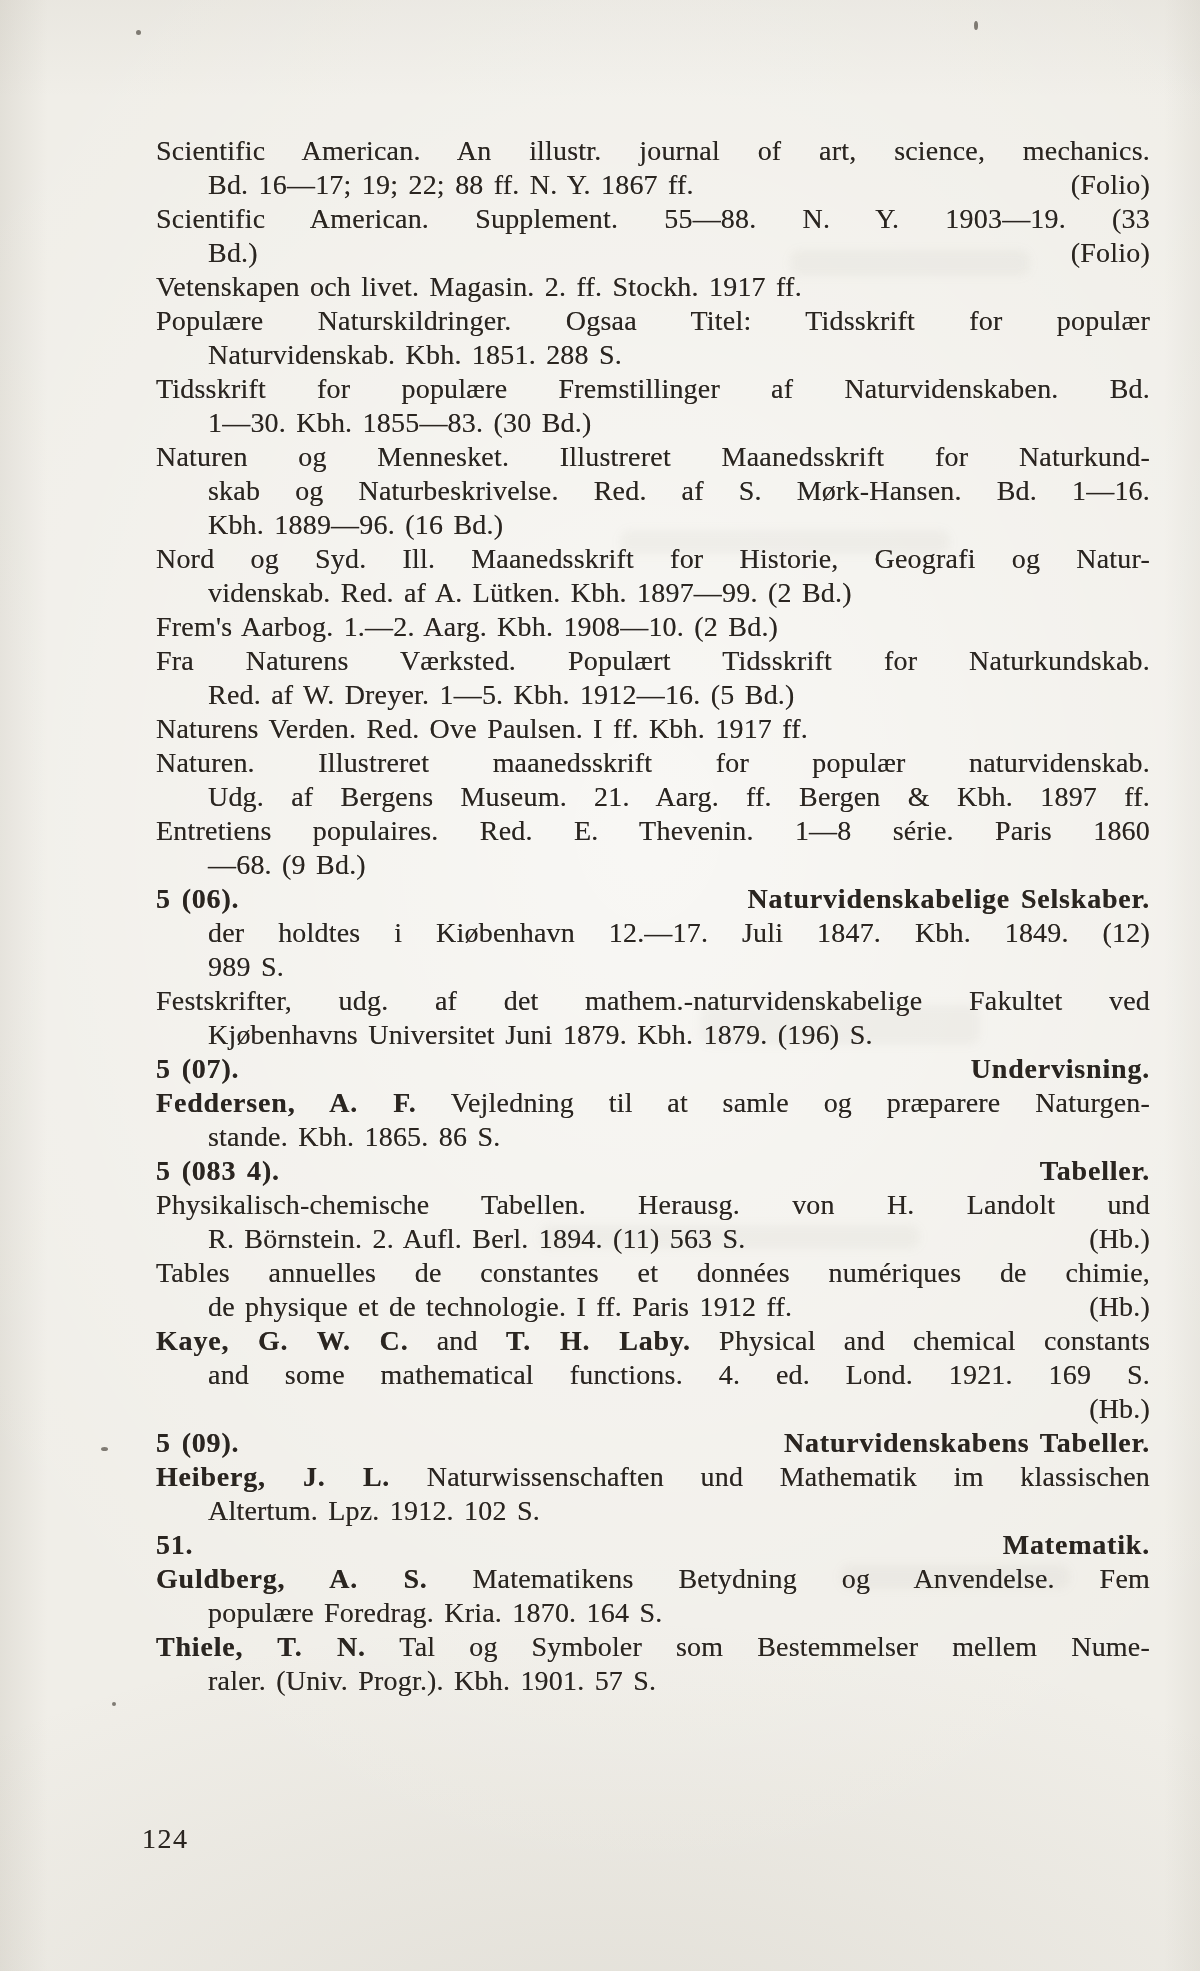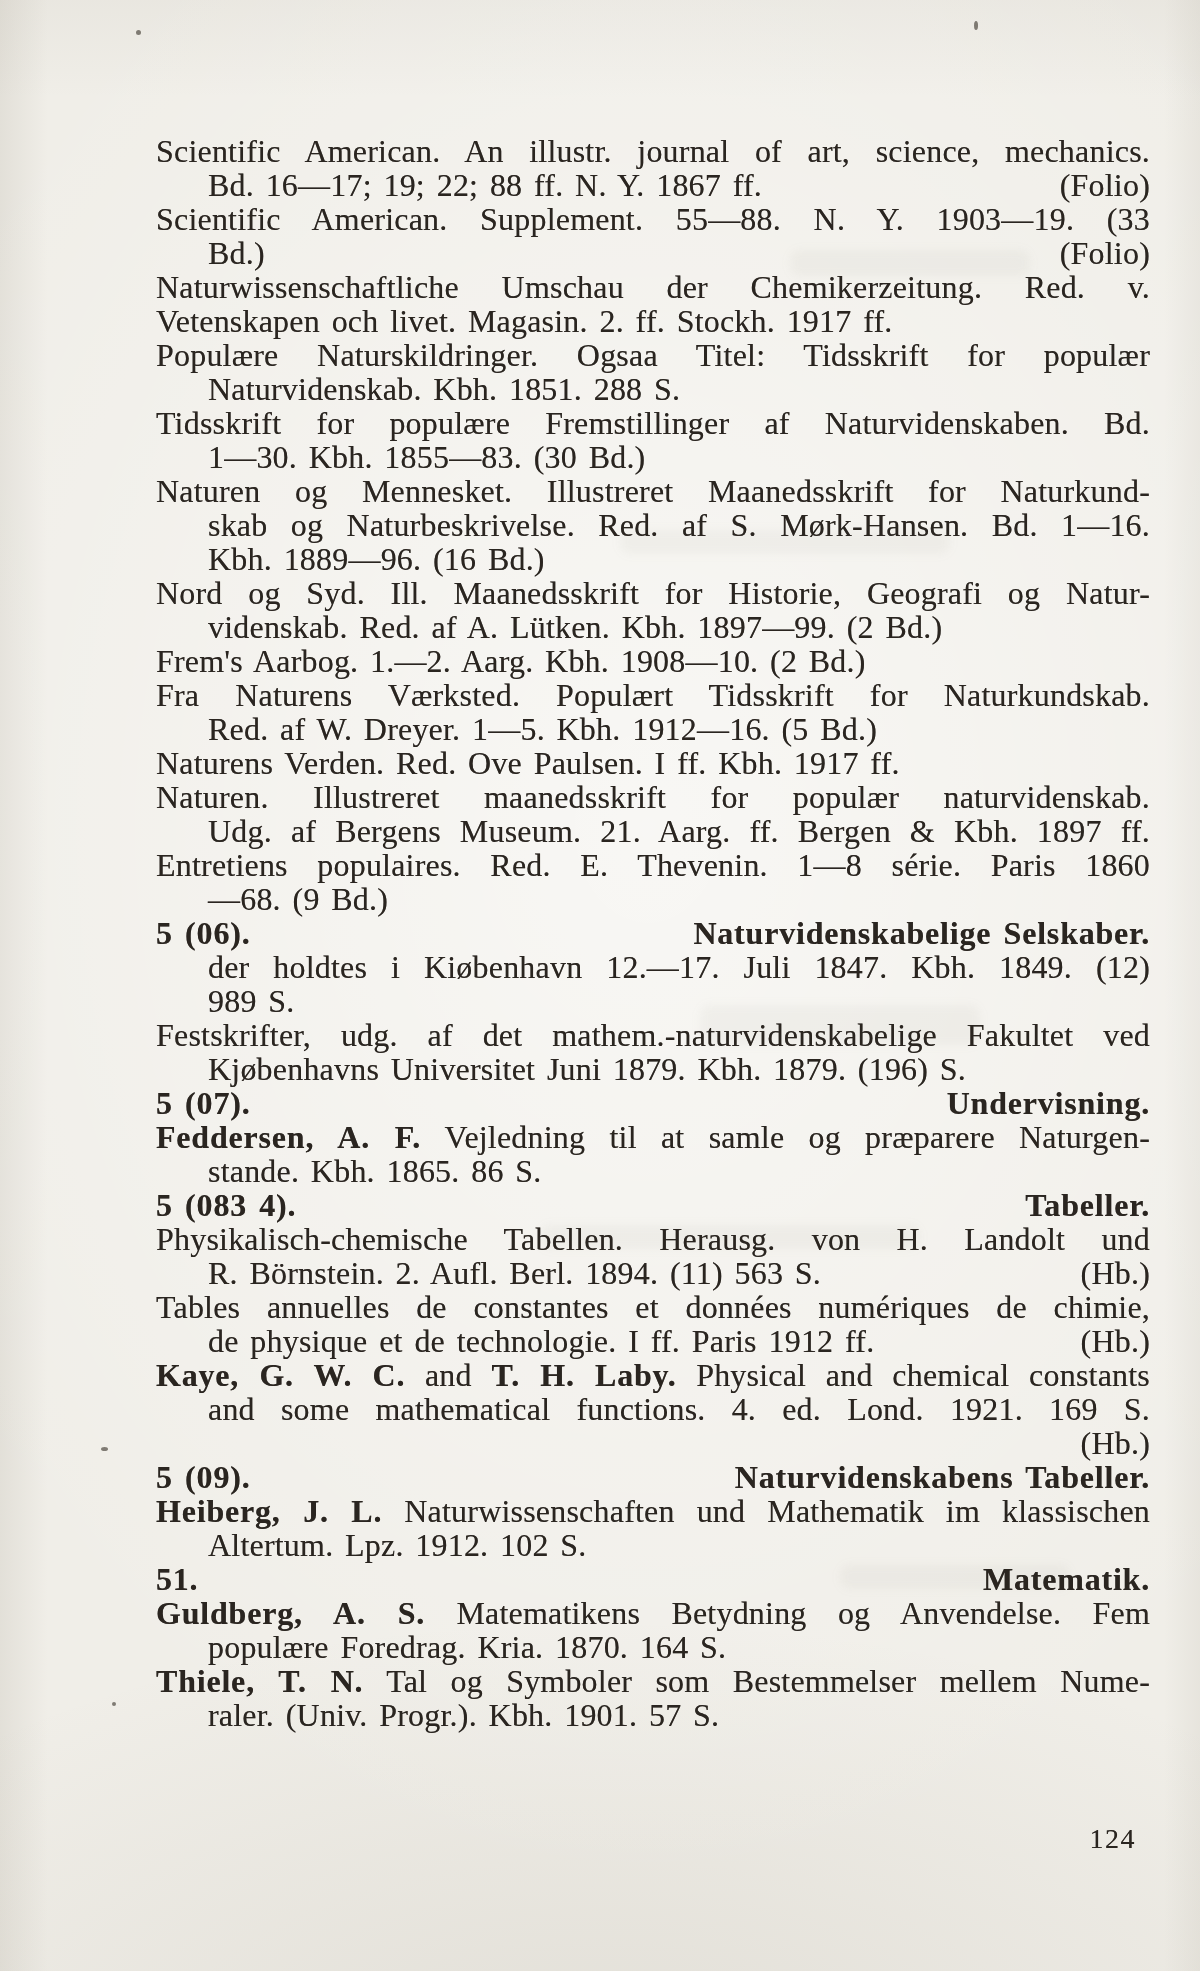--- a/index.html
+++ b/index.html
@@ -22,21 +22,21 @@
     font-family: "Liberation Serif", "DejaVu Serif", serif;
   }
   .content {
     position: absolute;
     left: 156px;
     top: 134px;
     width: 994px;
   }
   .line {
     height: 34px;
-    font-size: 32px;
+    font-size: 28px;
     line-height: 34px;
     color: #2a2520;
     letter-spacing: 0.2px;
     word-spacing: 0.11em;
     white-space: pre-wrap;
     text-shadow: 0 0 0.5px rgba(42,37,32,0.55);
   }
   .line.ind { padding-left: 52px; }
   .line.just { text-align: justify; text-align-last: justify; }
   .line.r { text-align: right; }
@@ -44,21 +44,21 @@
     display: flex;
     justify-content: space-between;
     white-space: pre;
   }
   .b { font-weight: bold; letter-spacing: 0.8px; }
   .pagenum {
     position: absolute;
     top: 1822px;
     left: 156px;
     width: 994px;
-    text-align: right;
+    text-align: left;
     transform: translateX(-14px);
     font-size: 28px;
     line-height: 34px;
     color: #2a2520;
     letter-spacing: 1.5px;
     text-shadow: 0 0 0.5px rgba(42,37,32,0.55);
   }
   .speck {
     position: absolute;
     background: #5a544c;
@@ -86,21 +86,20 @@
   <div class="speck" style="left:974px; top:21px; width:4px; height:9px;"></div>
   <div class="speck" style="left:136px; top:30px; width:5px; height:5px;"></div>
   <div class="speck" style="left:101px; top:1447px; width:7px; height:4px;"></div>
   <div class="speck" style="left:112px; top:1702px; width:4px; height:4px;"></div>
 
   <div class="content">
       <div class="line just"><span>Scientific American. An illustr. journal of art, science, mechanics.</span></div>
       <div class="line ind split"><span><span>Bd. 16—17; 19; 22; 88 ff. N. Y. 1867 ff.</span></span><span><span>(Folio)</span></span></div>
       <div class="line just"><span>Scientific American. Supplement. 55—88. N. Y. 1903—19. (33</span></div>
       <div class="line ind split"><span><span>Bd.)</span></span><span><span>(Folio)</span></span></div>
-      <div class="line just"><span>Naturwissenschaftliche Umschau der Chemikerzeitung. Red. v.</span></div>
       <div class="line"><span>Vetenskapen och livet. Magasin. 2. ff. Stockh. 1917 ff.</span></div>
       <div class="line just"><span>Populære Naturskildringer. Ogsaa Titel: Tidsskrift for populær</span></div>
       <div class="line ind"><span>Naturvidenskab. Kbh. 1851. 288 S.</span></div>
       <div class="line just"><span>Tidsskrift for populære Fremstillinger af Naturvidenskaben. Bd.</span></div>
       <div class="line ind"><span>1—30. Kbh. 1855—83. (30 Bd.)</span></div>
       <div class="line just"><span>Naturen og Mennesket. Illustreret Maanedsskrift for Naturkund-</span></div>
       <div class="line ind just"><span>skab og Naturbeskrivelse. Red. af S. Mørk-Hansen. Bd. 1—16.</span></div>
       <div class="line ind"><span>Kbh. 1889—96. (16 Bd.)</span></div>
       <div class="line just"><span>Nord og Syd. Ill. Maanedsskrift for Historie, Geografi og Natur-</span></div>
       <div class="line ind"><span>videnskab. Red. af A. Lütken. Kbh. 1897—99. (2 Bd.)</span></div>

